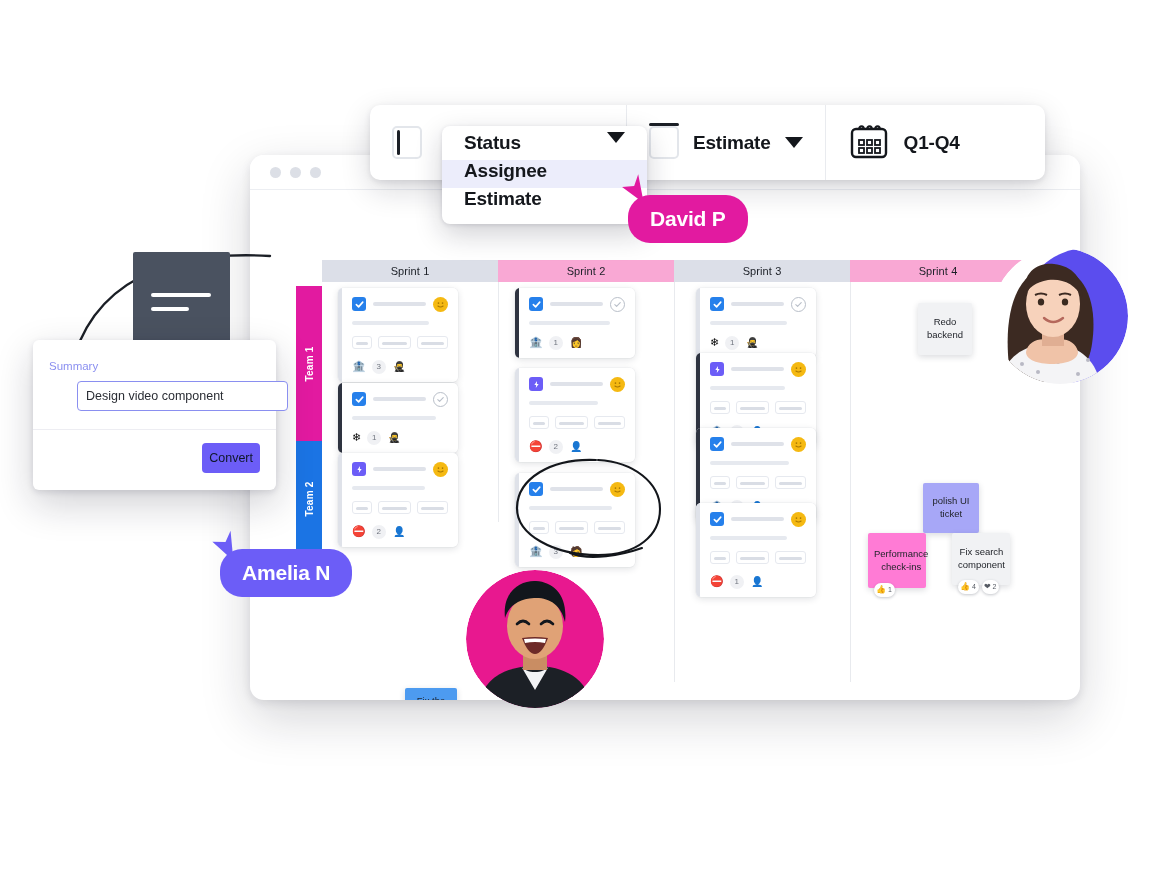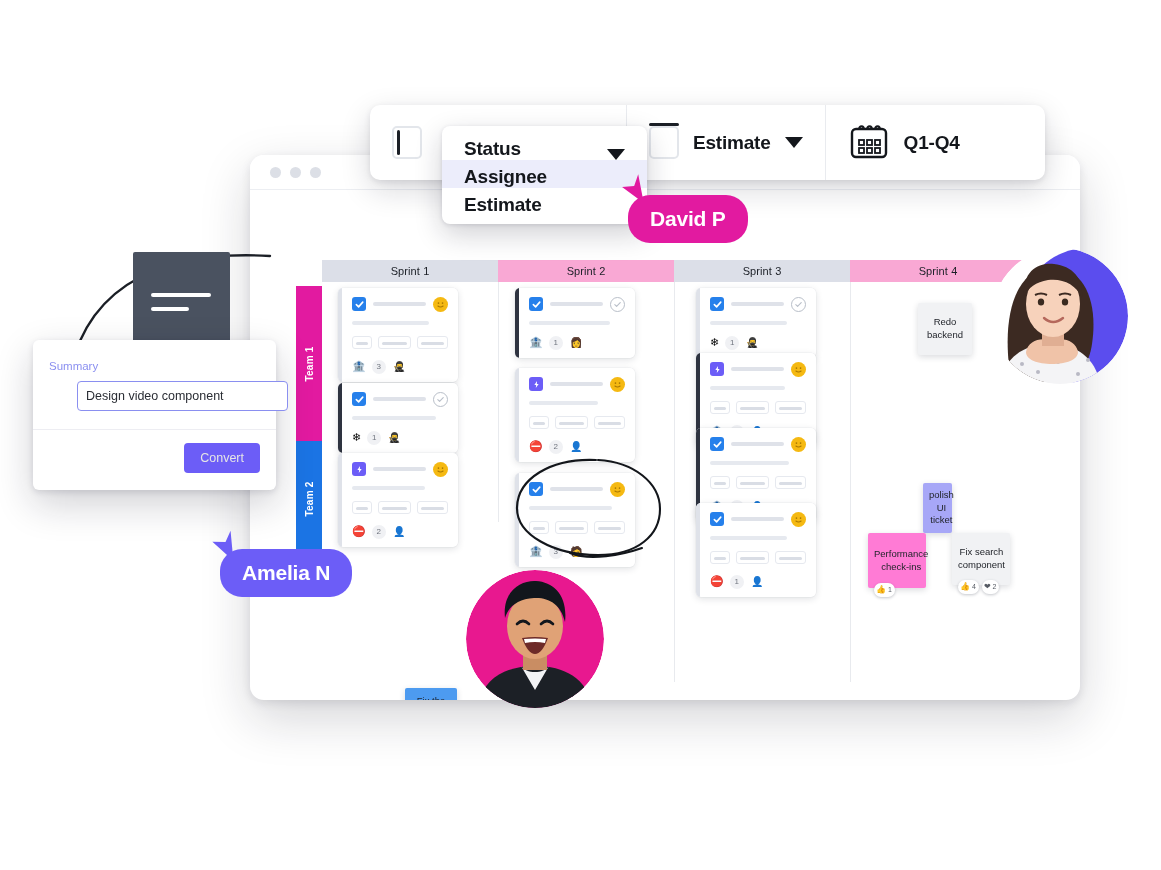--- a/index.html
+++ b/index.html
@@ -123,21 +123,21 @@
   .board-icon.top-bar::before { content:""; position:absolute; left:-2px; right:-2px; top:-5px;
                                 height:3px; background:#1b1f26; border-radius:2px; }
 
   
   #dropdown-menu {
     position:absolute; left:442px; top:126px; width:205px;
     background:#fff; border-radius:8px;
     box-shadow:0 10px 28px rgba(20,20,40,.20), 0 1px 4px rgba(20,20,40,.12);
     padding:6px 0 8px; z-index:6;
   }
-  .dd-item { height:28px; display:flex; align-items:flex-end; padding:0 22px;
+  .dd-item { height:28px; display:flex; align-items:flex-start; padding:0 22px;
              font-size:19px; font-weight:700; color:#14171c; letter-spacing:-.2px; }
   .dd-item.highlight { background:#ecedfb; }
   .dd-caret { margin-left:auto; width:0; height:0;
               border-left:9px solid transparent; border-right:9px solid transparent;
               border-top:11px solid #14171c; }
 
   
   #convert-dialog {
     position:absolute; left:33px; top:340px; width:243px;
     background:#fff; border-radius:6px;
@@ -148,22 +148,22 @@
   #dialog-title { font-size:12.5px; font-weight:700; color:#14171c; }
   #dialog-body { padding:20px 16px 18px; border-bottom:1px solid #ededf2; }
   #summary-label { font-size:11.5px; color:#8a8ff0; margin-bottom:9px; }
   #summary-input {
     width:100%; height:30px; border:1.4px solid #8a8ff0; border-radius:4px;
     font-size:12.5px; color:#2a2d34; padding:0 8px;
     font-family:"Liberation Sans", sans-serif; background:#fff; outline:none;margin-left:28px;
   }
   #dialog-footer { padding:13px 16px 17px; display:flex; justify-content:flex-end; }
   #convert-button {
-    background:#6c5df7; color:#e5e5e5; border:0; border-radius:4px;
-    font-size:12.5px; font-weight:400; padding:8px 16px; cursor:pointer;
+    background:#6c5df7; color:#0f172a; border:0; border-radius:4px;
+    font-size:12.5px; font-weight:400; padding:8px 7px; cursor:pointer;
     font-family:"Liberation Sans", sans-serif;
   }
   #doc-icon-block {
     position:absolute; left:133px; top:252px; width:97px; height:99px;
     background:#4a5260; border-radius:2px; z-index:4;
   }
   #doc-icon-block i { display:block; position:absolute; background:#fff; height:4px; border-radius:2px; }
   #doc-icon-block i:nth-child(1) { left:18px; top:41px; width:60px; }
   #doc-icon-block i:nth-child(2) { left:18px; top:55px; width:38px; }
 
@@ -519,21 +519,21 @@
             <span class="count-chip">1</span>
             <span class="mini-avatar">👤</span>
           </div>
         </div>
       </div>
 
       <div class="sticky" style="left:668px; top:113px; width:54px; height:52px; background:#f1f2f4;">
         <span>Redo backend</span>
       </div>
 
-      <div class="sticky" style="left:673px; top:293px; width:29px; height:50px; background:#a7a7f7;">
+      <div class="sticky" style="left:673px; top:293px; width:56px; height:50px; background:#a7a7f7;">
         <span>polish UI ticket</span>
       </div>
 
       <div class="sticky" style="left:618px; top:343px; width:58px; height:55px; background:#ff7bd5;">
         <span>Performance check-ins</span>
         <span class="sticky-reactions">
           <span class="reaction">
             <span class="emo">👍</span>
             <span>1</span>
           </span>

